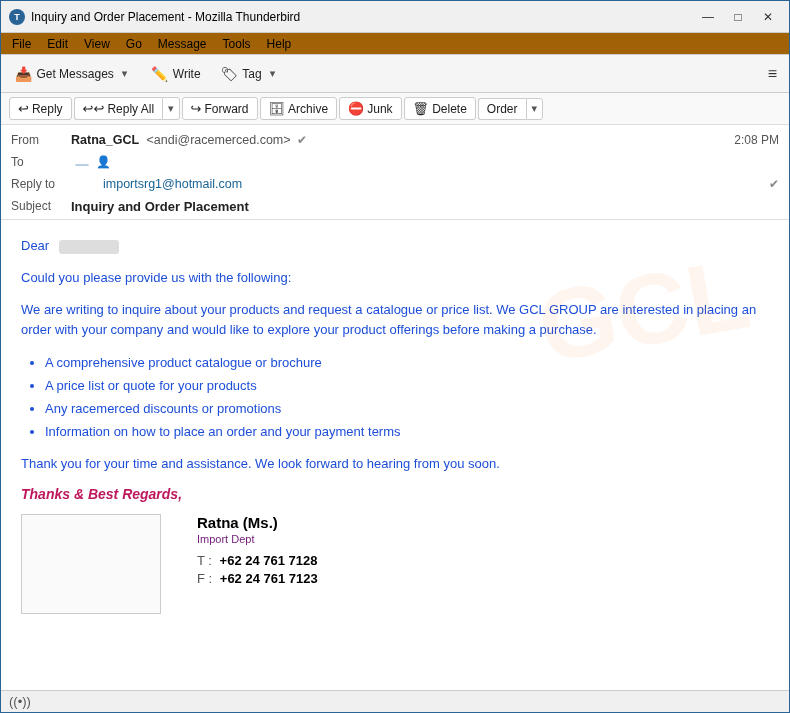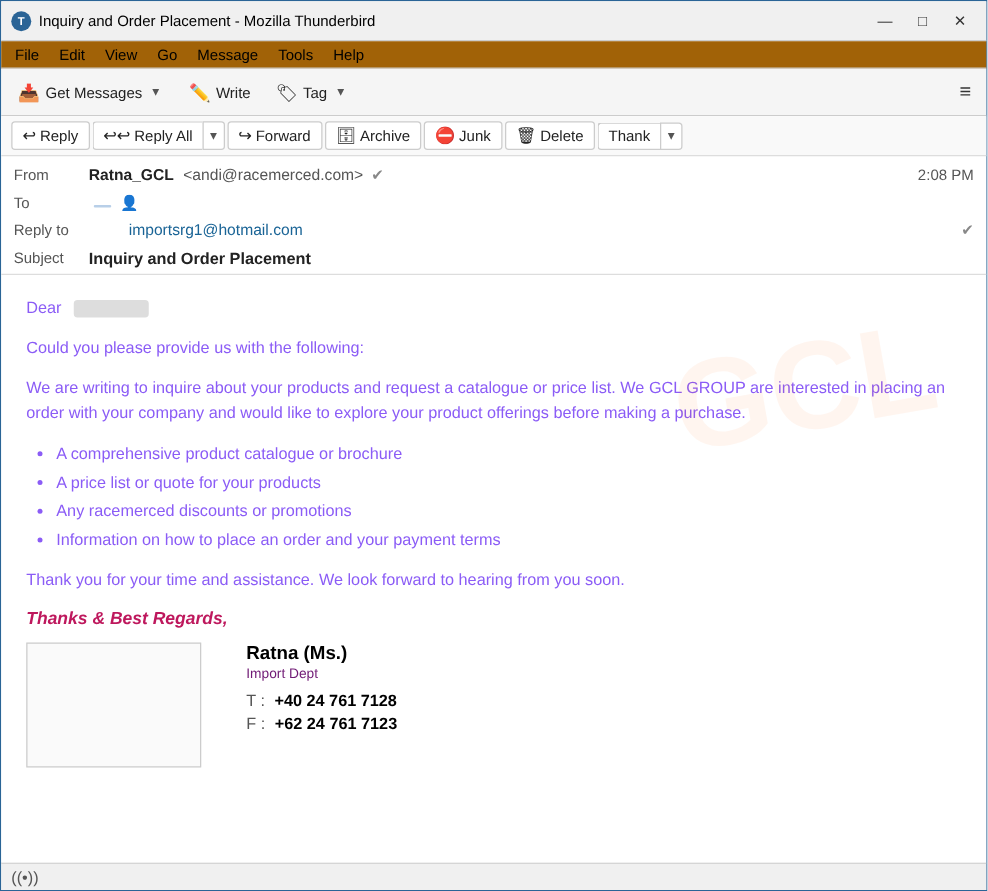--- a/index.html
+++ b/index.html
@@ -208,21 +208,21 @@
     
     .email-body {
       flex: 1;
       overflow-y: auto;
       padding: 16px 20px;
       background: #fff;
       position: relative;
     }
     .email-body-text {
       font-size: 13px;
-      color: #8b5cf6;
+      color: #1d4ed8;
       line-height: 1.55;
     }
     .email-body-text p { margin-bottom: 12px; }
     .email-body-text ul {
       margin-left: 24px;
       margin-bottom: 12px;
     }
     .email-body-text ul li { margin-bottom: 3px; }
     .greeting-thanks {
       color: #be185d;
@@ -370,21 +370,21 @@
       <button class="action-btn">
         <span class="action-btn-icon">⛔</span>
         <span>Junk</span>
       </button>
       <button class="action-btn">
         <span class="action-btn-icon">🗑</span>
         <span>Delete</span>
       </button>
       <div class="action-split">
         <button class="action-btn">
-          <span>Thank</span>
+          <span>Order</span>
         </button>
         <button class="action-dropdown" style="padding:3px 5px;border:1px solid #ccc;background:#fff;cursor:pointer;font-size:11px;border-radius:0 3px 3px 0;color:#555;">▾</button>
       </div>
     </div>
 
     <div class="email-meta">
 
       <div class="meta-row">
         <span class="meta-label">From</span>
         <span class="meta-value">
@@ -437,21 +437,21 @@
 
     <div class="greeting-thanks">Thanks &amp; Best Regards,</div>
 
     <div class="signature">
       <div class="sig-logo"></div>
       <div class="sig-info">
         <div class="sig-name">Ratna (Ms.)</div>
         <div class="sig-dept">Import Dept</div>
         <div class="sig-phone">
           <span style="color:#555;margin-right:4px;">T :</span>
-          <strong>+40 24 761 7128</strong>
+          <strong>+62 24 761 7128</strong>
         </div>
         <div class="sig-phone">
           <span style="color:#555;margin-right:4px;">F :</span>
           <strong>+62 24 761 7123</strong>
         </div>
       </div>
     </div>
   </div>
 
   <div class="status-bar">

